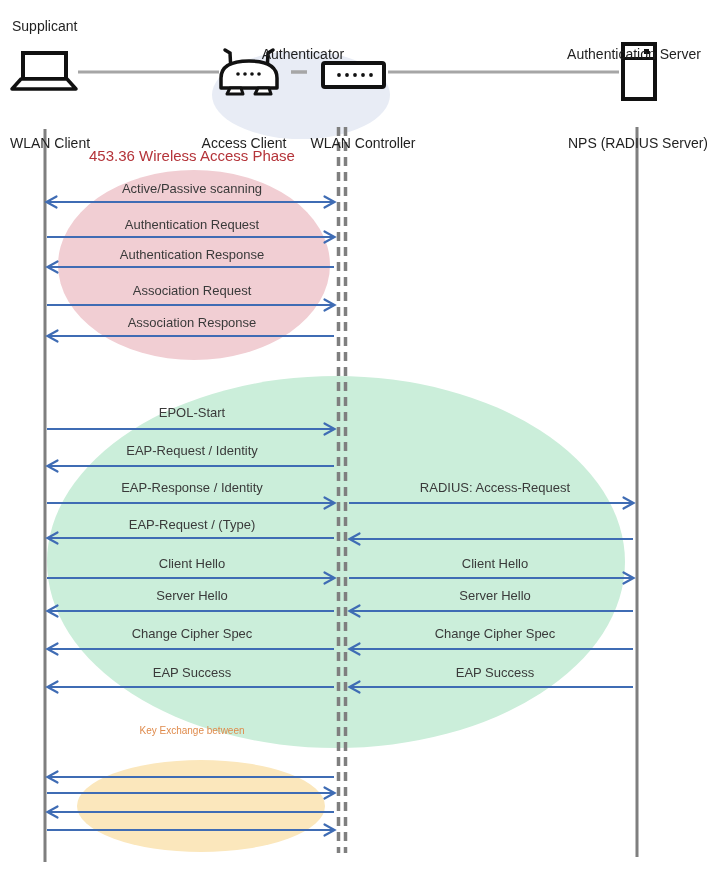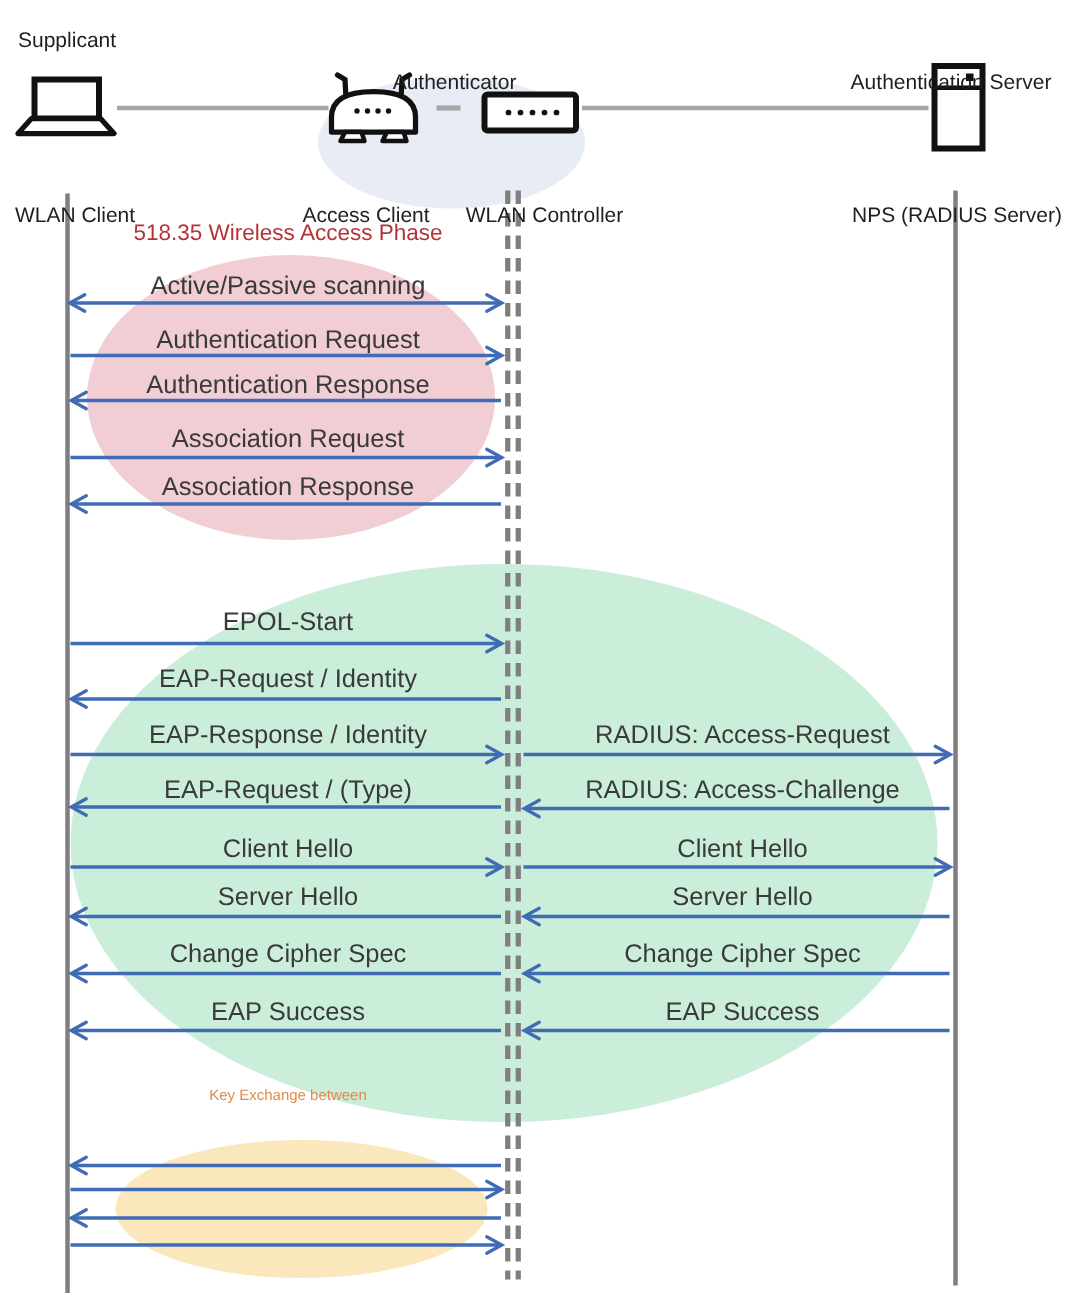--- a/index.html
+++ b/index.html
@@ -14,21 +14,21 @@
   }
   html,body{margin:0;padding:0;background:#fff;}
   .canvas{
     position:relative;width:713px;height:875px;background:#ffffff;
     font-family:"Liberation Sans",sans-serif;overflow:hidden;border-radius:16px;
   }
   .canvas>svg{position:absolute;left:0;top:0;}
   .hdr{position:absolute;font-size:14px;color:var(--ink);white-space:nowrap;}
   .hdr.center{transform:translateX(-50%);margin-top:28px;}
   .msg{
-    position:absolute;font-size:17px;color:var(--msg-ink);
+    position:absolute;font-size:13px;color:var(--msg-ink);
     white-space:nowrap;transform:translateX(-50%);
   }
   .title{
     position:absolute;font-size:15px;white-space:nowrap;
     transform:translateX(-50%);text-align:center;line-height:19px;
   }
   .title.p1{color:var(--p1);}
   .title.p2{color:var(--p2);}
   .title.p3{color:var(--p3);font-size:10px;}
 </style>
@@ -122,39 +122,38 @@
 
   <div class="hdr" style="left:12px;top:18px">Supplicant</div>
   <div class="hdr center" style="left:303px;top:18px">Authenticator</div>
   <div class="hdr center" style="left:634px;top:18px">Authentication Server</div>
 
   <div class="hdr center" style="left:50px;top:107px">WLAN Client</div>
   <div class="hdr center" style="left:244px;top:107px">Access Client</div>
   <div class="hdr center" style="left:363px;top:107px">WLAN Controller</div>
   <div class="hdr center" style="left:638px;top:107px">NPS (RADIUS Server)</div>
 
-  <div class="title p1" style="left:192px;top:146px">518.35 Wireless Access Phase</div>
+  <div class="title p1" style="left:192px;top:146px">453.36 Wireless Access Phase</div>
   <div class="title p3" style="left:192px;top:721px">
     <span>Key Exchange between</span><br>
   </div>
 
   <div class="msg" style="left:192px;top:181px">Active/Passive scanning</div>
   <div class="msg" style="left:192px;top:217px">Authentication Request</div>
   <div class="msg" style="left:192px;top:247px">Authentication Response</div>
   <div class="msg" style="left:192px;top:283px">Association Request</div>
   <div class="msg" style="left:192px;top:315px">Association Response</div>
   <div class="msg" style="left:192px;top:405px">EPOL-Start</div>
   <div class="msg" style="left:192px;top:443px">EAP-Request / Identity</div>
   <div class="msg" style="left:192px;top:480px">EAP-Response / Identity</div>
   <div class="msg" style="left:192px;top:517px">EAP-Request / (Type)</div>
   <div class="msg" style="left:192px;top:556px">Client Hello</div>
   <div class="msg" style="left:192px;top:588px">Server Hello</div>
   <div class="msg" style="left:192px;top:626px">Change Cipher Spec</div>
   <div class="msg" style="left:192px;top:665px">EAP Success</div>
 
   <div class="msg" style="left:495px;top:480px">RADIUS: Access-Request</div>
-  <div class="msg" style="left:495px;top:517px">RADIUS: Access-Challenge</div>
   <div class="msg" style="left:495px;top:556px">Client Hello</div>
   <div class="msg" style="left:495px;top:588px">Server Hello</div>
   <div class="msg" style="left:495px;top:626px">Change Cipher Spec</div>
   <div class="msg" style="left:495px;top:665px">EAP Success</div>
 
 </div>
 
 </body></html>

